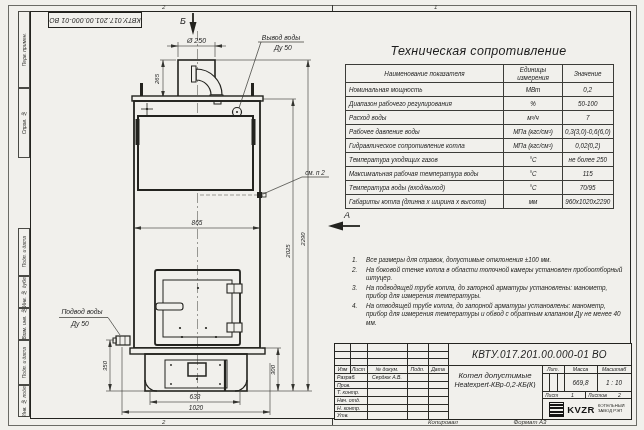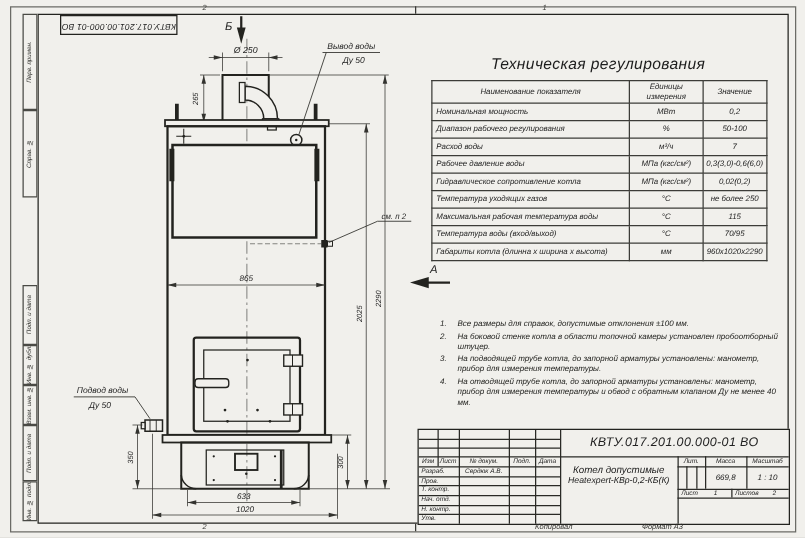--- a/index.html
+++ b/index.html
@@ -257,21 +257,21 @@
       <text transform="rotate(-90 274.5 228)" x="274.5" y="228" font-size="6" text-anchor="middle">2290</text>
     </g>
 
     <g>
       <text x="314" y="207" font-size="9">А</text>
       <line x1="312" y1="215" x2="330" y2="215" stroke="#23231f" stroke-width="1.8"></line>
       <polygon points="298,215 313,210.5 313,219.5" fill="#23231f"></polygon>
     </g>
   </svg>
 
-  <div class="abs spec-title">Техническая регулирования</div>
+  <div class="abs spec-title">Техническая сопротивление</div>
   <table class="spec">
     <colgroup>
         <col style="width:158px">
         <col style="width:59px">
         <col style="width:50px">
       </colgroup>
     <tbody>
         <tr class="hd">
       <td>Наименование показателя</td>
       <td>Единицы измерения</td>
@@ -393,18 +393,26 @@
     <div class="tbl ctr" style="left:229px;top:22px;width:33px;">Масса</div>
     <div class="tbl ctr" style="left:262px;top:22px;width:34px;">Масштаб</div>
     <div class="tbl ctr" style="left:229px;top:35px;width:33px;font-size:6.4px;">669,8</div>
     <div class="tbl ctr" style="left:262px;top:35px;width:34px;font-size:6.4px;">1 : 10</div>
 
     <div class="tbl" style="left:210px;top:48px;width:18px;">Лист</div>
     <div class="tbl" style="left:236px;top:48px;width:10px;">1</div>
     <div class="tbl" style="left:253px;top:48px;width:24px;">Листов</div>
     <div class="tbl" style="left:283px;top:48px;width:10px;">2</div>
 
+    <div class="brandbox" style="position:absolute;">
+      <div class="brandlogo"></div>
+      <div class="brandname">KVZR</div>
+      <div class="brandtxt">
+        <div>КОТЕЛЬНЫЙ</div>
+        <div>ЗАВОД РЭП</div>
+      </div>
+    </div>
   </div>
 
   <div class="abs botlabel" style="left:400px;top:419px;width:86px;">Копировал</div>
   <div class="abs botlabel" style="left:495px;top:419px;width:70px;">Формат А3</div>
 
 </div>
 
 </body></html>

